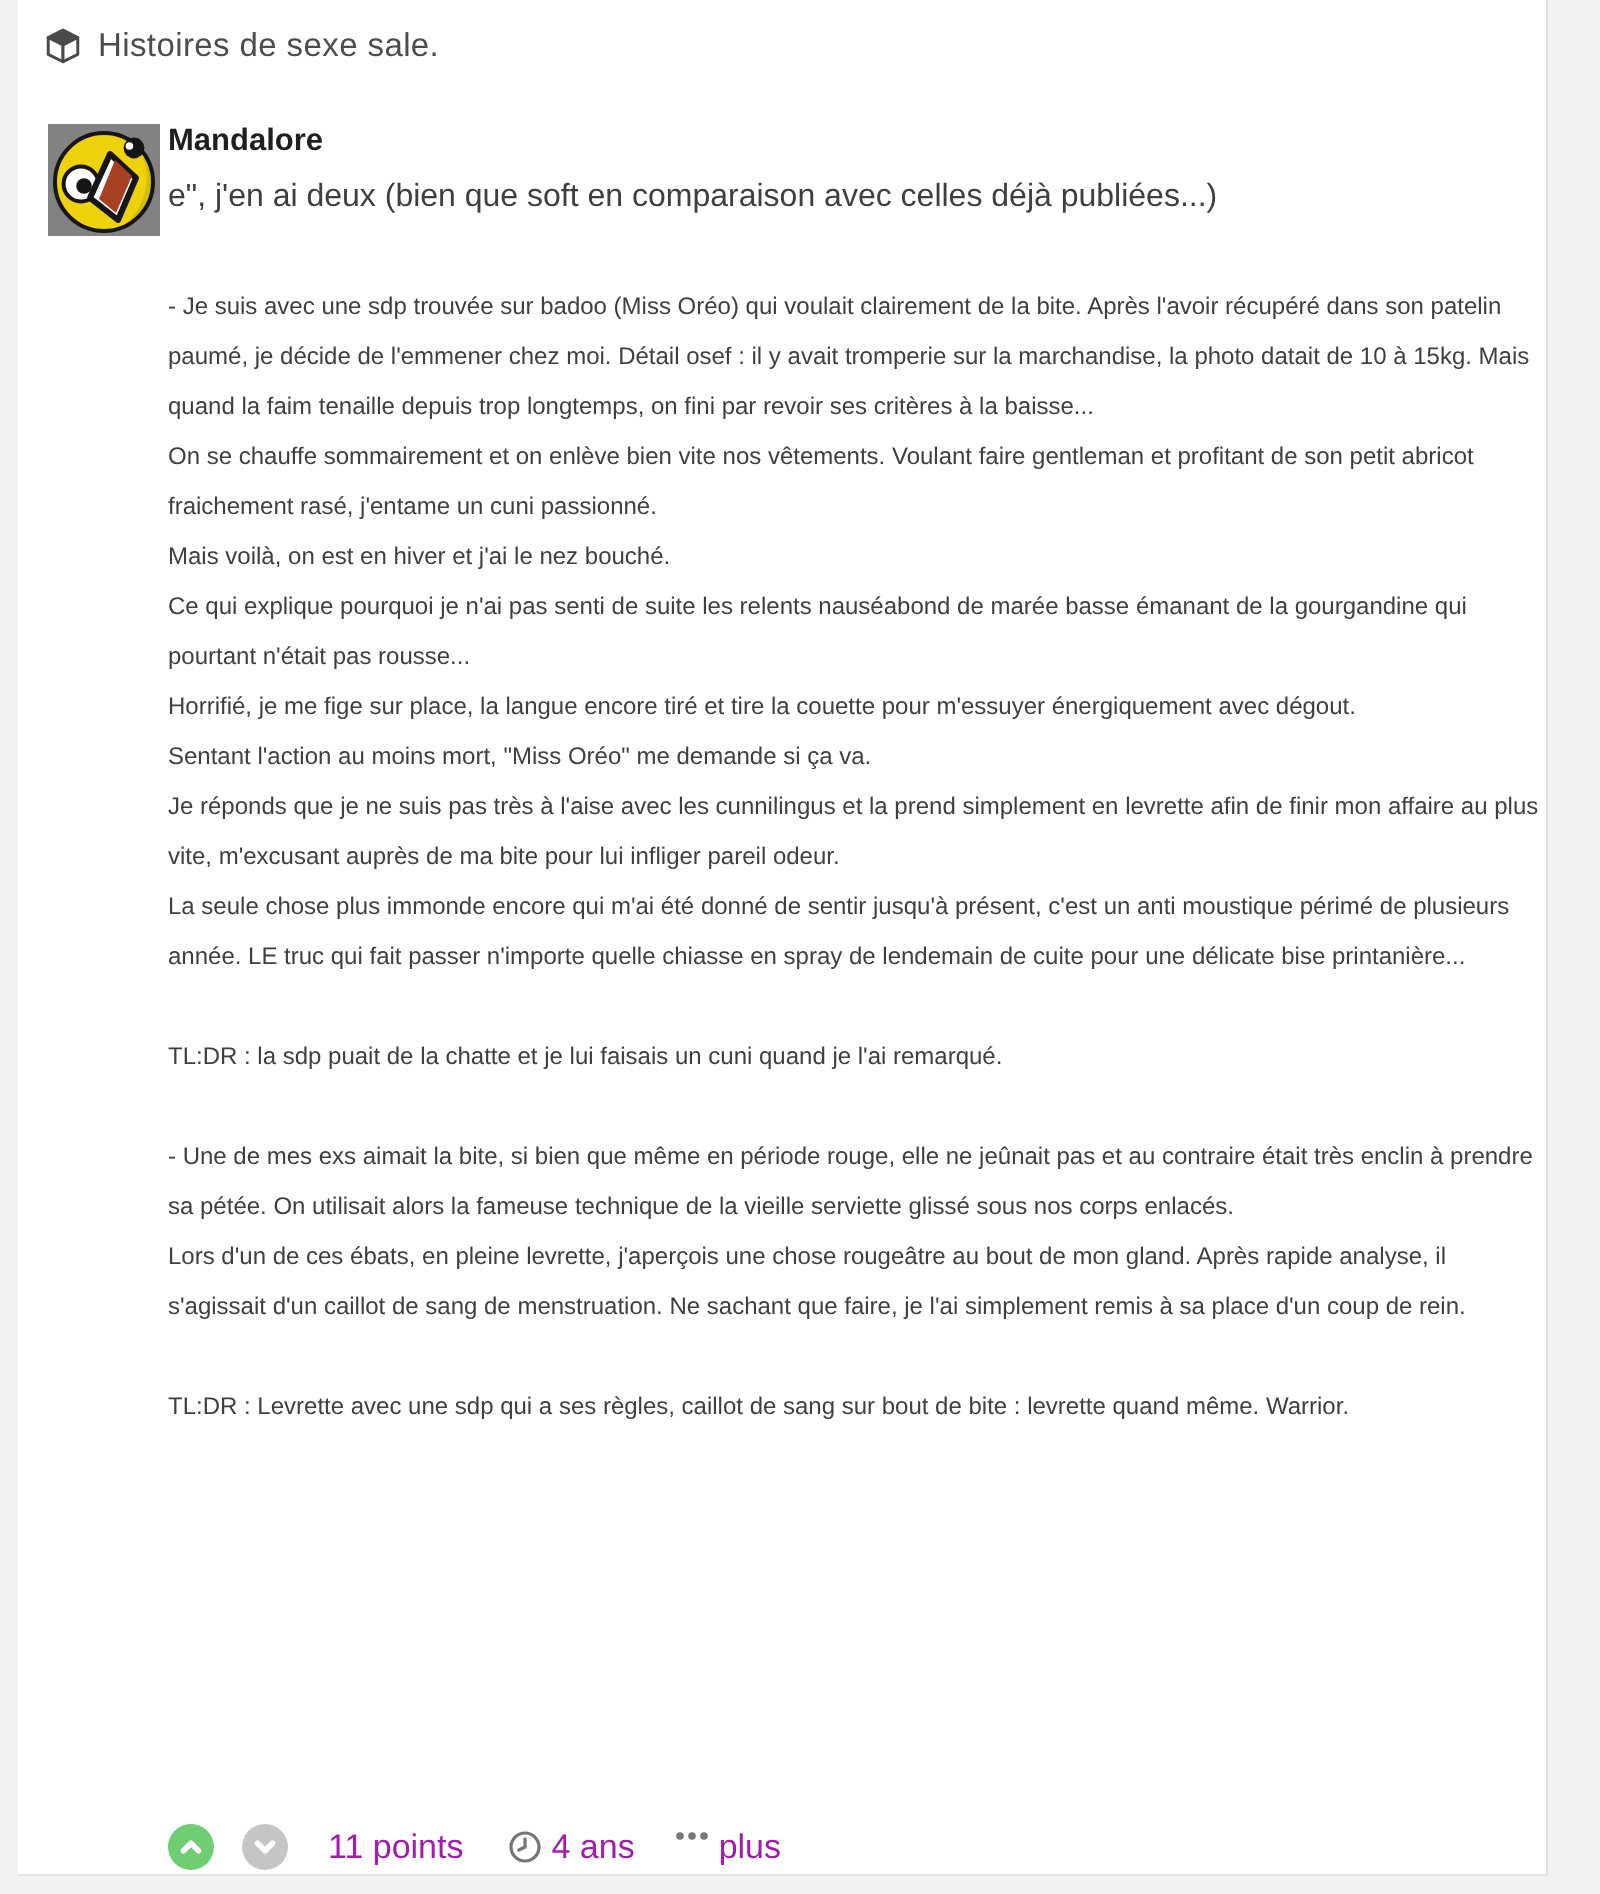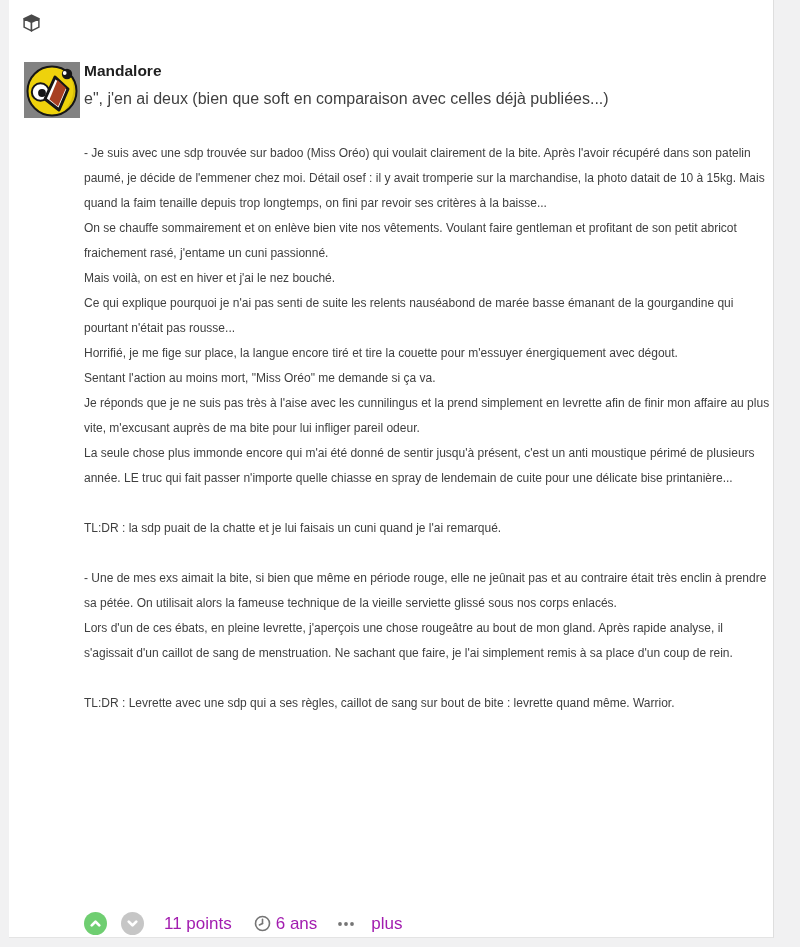--- a/index.html
+++ b/index.html
@@ -51,35 +51,36 @@
   }
   .vote-btn{
     width:23px;height:23px;border-radius:50%;
     display:flex;align-items:center;justify-content:center;
     cursor:pointer;border:none;padding:0;
   }
   .vote-up{background:#6fce71;}
   .vote-down{background:#c6c6c6;margin-left:14px;}
   .points{margin-left:20px;}
   .age{display:flex;align-items:center;gap:5px;margin-left:22px;}
-  .more{display:flex;align-items:center;gap:16px;margin-left:20px;cursor:pointer;}
+  .more{display:flex;gap:4px;margin-left:20px;cursor:pointer;}
 </style>
 </head>
 <body>
 
 <div class="card">
 
   <div class="topic-header">
     <span style="display:flex;">
       <svg width="19" height="19" viewBox="0 0 18 18">
         <polygon points="9,1 16,4.5 9,8 2,4.5" fill="#4a4a4a" stroke="#4a4a4a" stroke-width="1.4" stroke-linejoin="round"></polygon>
         <polygon points="2,4.5 9,8 9,16 2,12.5" fill="#ffffff" stroke="#4a4a4a" stroke-width="1.4" stroke-linejoin="round"></polygon>
         <polygon points="16,4.5 9,8 9,16 16,12.5" fill="#ffffff" stroke="#4a4a4a" stroke-width="1.4" stroke-linejoin="round"></polygon>
       </svg>
     </span>
+    <span class="title">Histoires de sexe sale.</span>
   </div>
 
   <span class="avatar">
     <svg width="56" height="56" viewBox="0 0 56 56">
       <rect x="0" y="0" width="56" height="56" fill="#828282"></rect>
       <circle cx="28" cy="29" r="24.5" fill="#eed20c" stroke="#161616" stroke-width="2"></circle>
       <path d="M44,10 A24.5,24.5 0 0 1 36,52 A30,30 0 0 0 44,10 Z" fill="#000000" opacity="0.10"></path>
       <circle cx="16.5" cy="30" r="8.7" fill="#ffffff" stroke="#161616" stroke-width="2"></circle>
       <circle cx="18" cy="31" r="3.9" fill="#161616"></circle>
       <circle cx="43" cy="12" r="5.2" fill="#161616"></circle>
@@ -127,21 +128,21 @@
     </button>
     <span class="points">11 points</span>
     <span class="age">
       <span style="display:flex;">
         <svg width="17" height="17" viewBox="0 0 17 17">
           <circle cx="8.5" cy="8.5" r="7" fill="none" stroke="#757575" stroke-width="1.6"></circle>
           <line x1="8.5" y1="8.5" x2="8.5" y2="4.4" stroke="#757575" stroke-width="1.6" stroke-linecap="round"></line>
           <line x1="8.5" y1="8.5" x2="5.4" y2="10" stroke="#757575" stroke-width="1.6" stroke-linecap="round"></line>
         </svg>
       </span>
-      <span>6 ans</span>
+      <span>4 ans</span>
     </span>
     <span class="more">
       <span style="display:flex;">
         <svg width="18" height="8" viewBox="0 0 18 8">
           <circle cx="3" cy="4" r="1.9" fill="#757575"></circle>
           <circle cx="9" cy="4" r="1.9" fill="#757575"></circle>
           <circle cx="15" cy="4" r="1.9" fill="#757575"></circle>
         </svg>
       </span>
       <span>plus</span>

